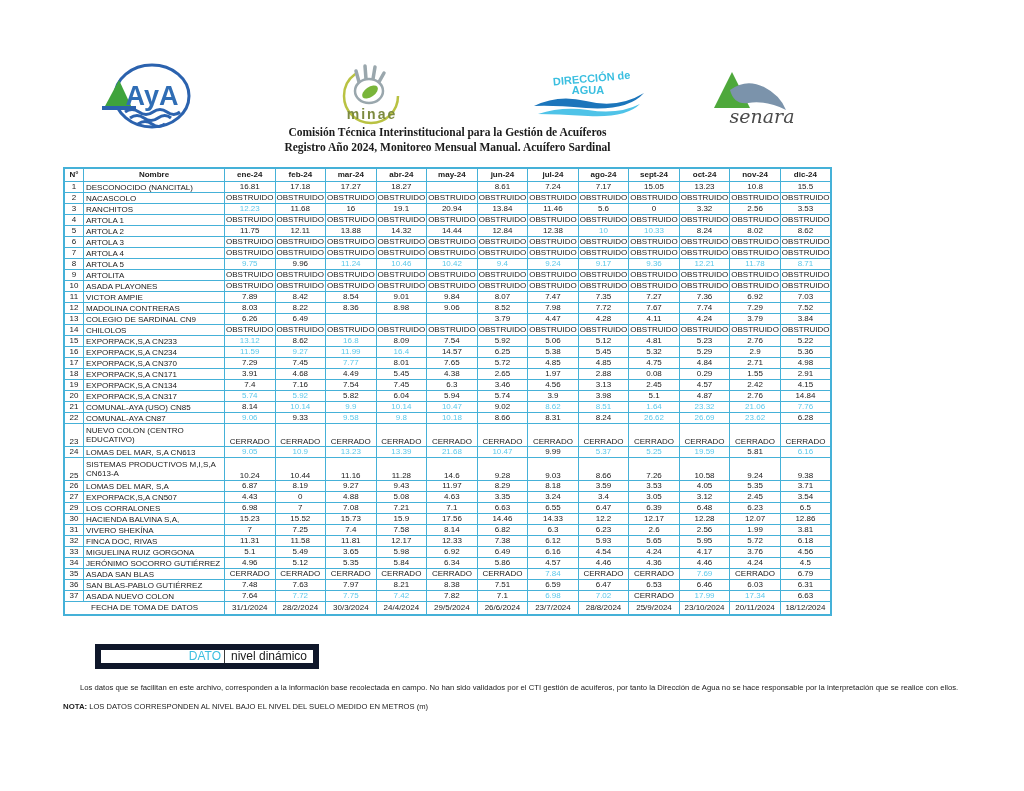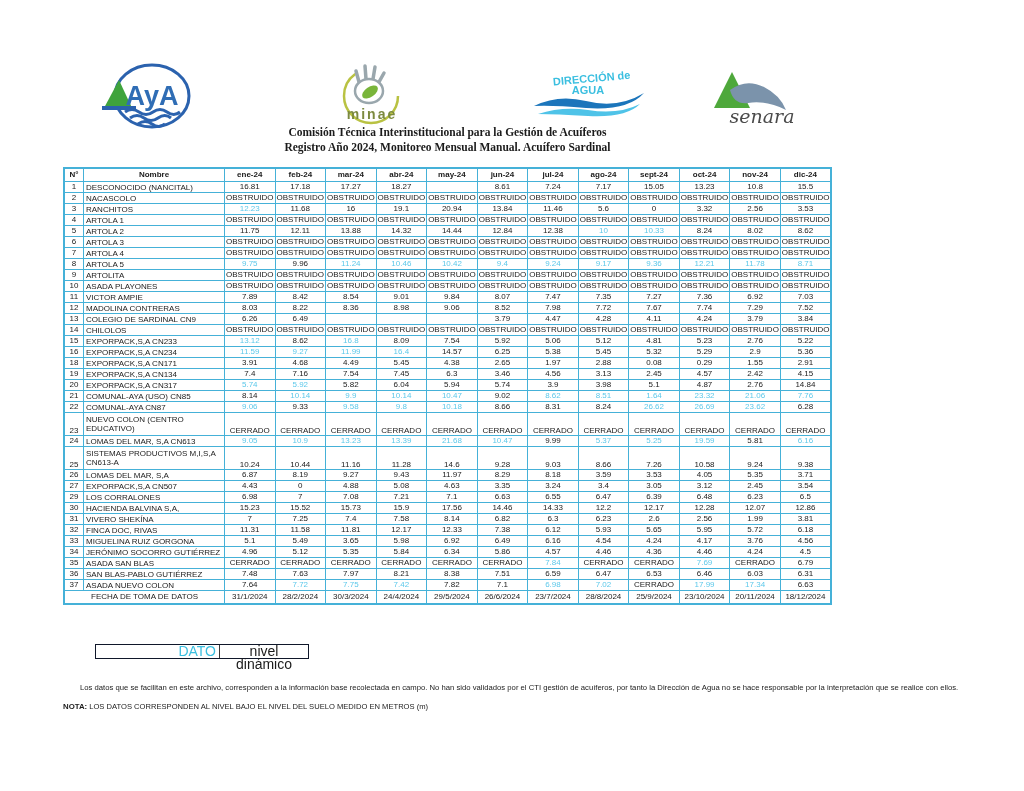--- a/index.html
+++ b/index.html
@@ -26,22 +26,22 @@
   table.grid th{font-weight:bold;height:12px;}
   table.grid th.name-col{width:138px;}
   table.grid th.num-col{width:16px;}
   table.grid td.name{text-align:left;white-space:normal;line-height:9px;padding-left:2px;}
   table.grid td.hl{color:#5cc8ea;}
   table.grid tr.tall td{height:22px;vertical-align:bottom;}
   table.grid tr.tall td.name{vertical-align:middle;}
   table.grid tr.fecha td{height:12px;}
 
   
-  .legend{position:absolute;top:644px;left:95px;display:flex;border:1px solid #0f172a;height:13px;
-          font-size:14px;line-height:13px;background:#fff;}
+  .legend{position:absolute;top:644px;left:95px;display:flex;border:6px solid #0f172a;height:13px;
+          font-size:12px;line-height:13px;background:#fff;}
   .legend-label{width:120px;text-align:right;color:#3bbfe0;padding-right:3px;border-right:1px solid #3a3a3a;}
   .legend-value{width:88px;text-align:center;color:#1b1b1b;}
   .nota{position:absolute;top:662px;left:63px;font-size:7.6px;margin-top:40px;}
   .nota b{font-size:7.8px;}
   .disclaimer{position:absolute;top:680px;left:80px;width:882px;font-size:7.7px;line-height:16px;color:#222;}
 </style>
 </head>
 <body>
 
 <div class="page">
@@ -360,20 +360,36 @@
             <td>14.57</td>
             <td>6.25</td>
             <td>5.38</td>
             <td>5.45</td>
             <td>5.32</td>
             <td>5.29</td>
             <td>2.9</td>
             <td>5.36</td>
           </tr>
           <tr>
+            <td>17</td>
+            <td class="name">EXPORPACK,S,A CN370</td>
+            <td>7.29</td>
+            <td>7.45</td>
+            <td class="hl">7.77</td>
+            <td>8.01</td>
+            <td>7.65</td>
+            <td>5.72</td>
+            <td>4.85</td>
+            <td>4.85</td>
+            <td>4.75</td>
+            <td>4.84</td>
+            <td>2.71</td>
+            <td>4.98</td>
+          </tr>
+          <tr>
             <td>18</td>
             <td class="name">EXPORPACK,S,A CN171</td>
             <td>3.91</td>
             <td>4.68</td>
             <td>4.49</td>
             <td>5.45</td>
             <td>4.38</td>
             <td>2.65</td>
             <td>1.97</td>
             <td>2.88</td>

